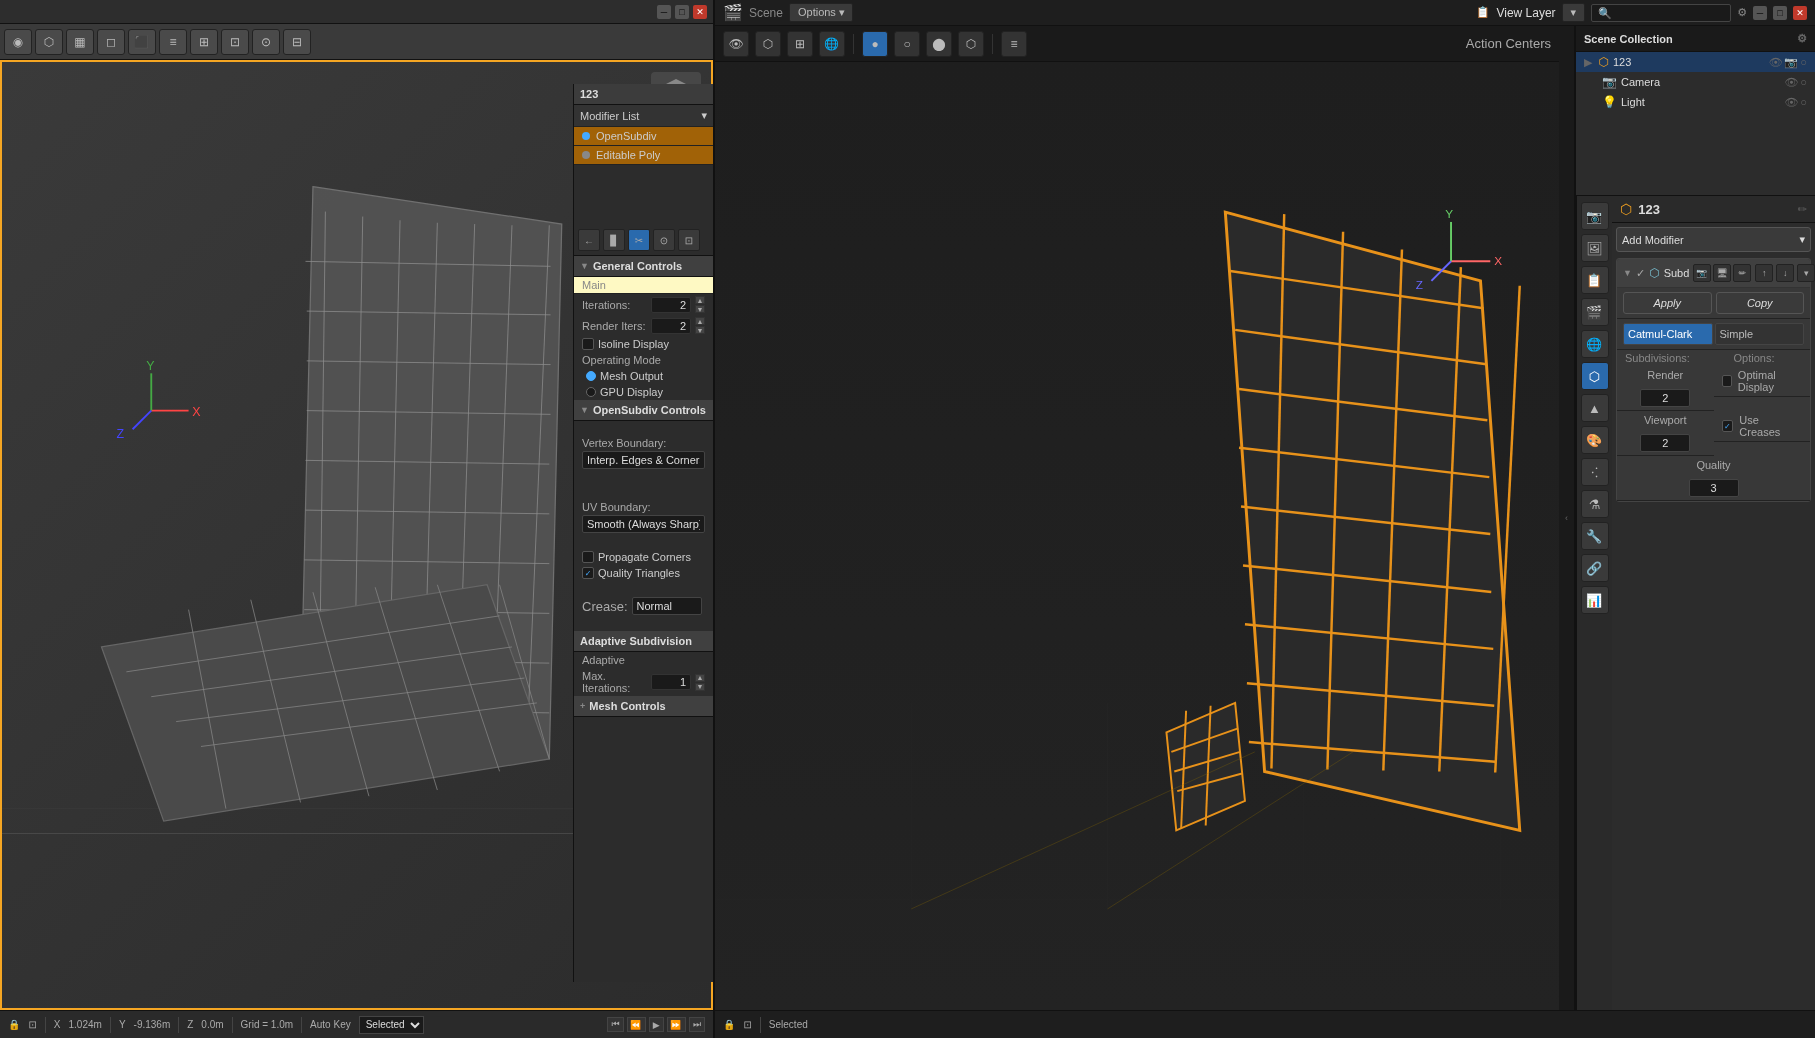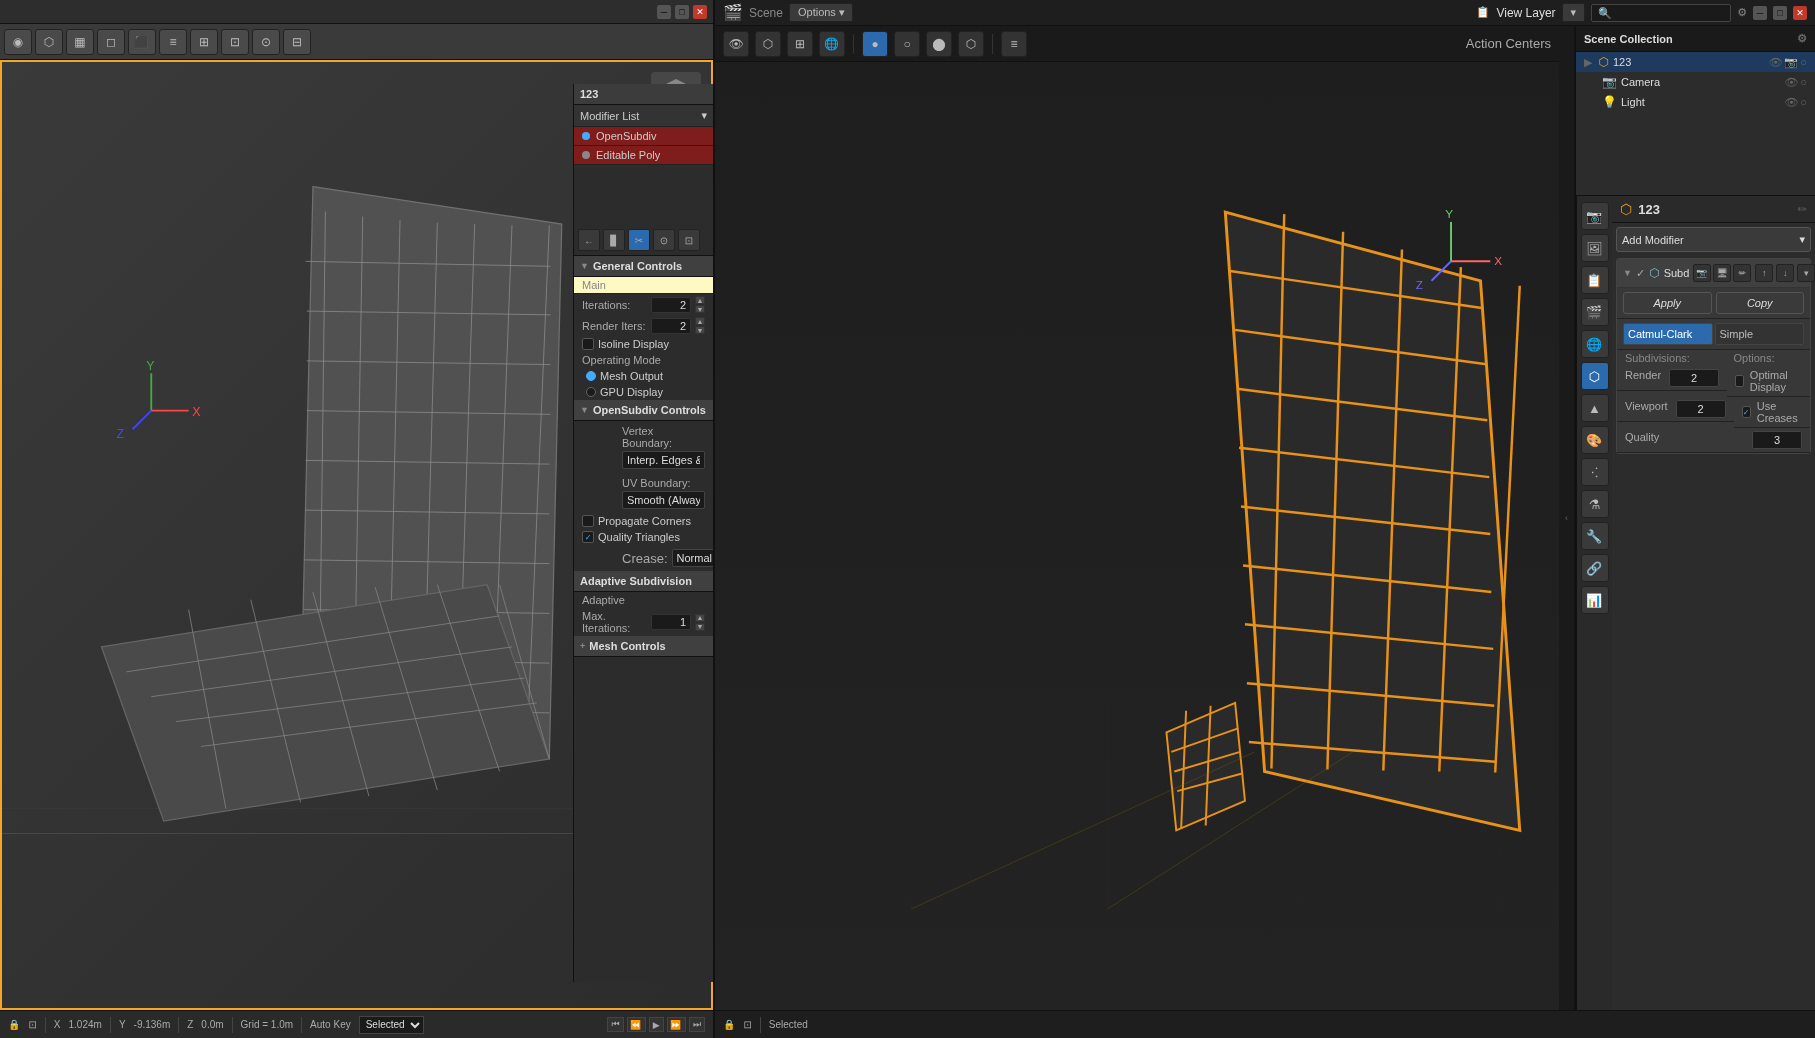--- a/index.html
+++ b/index.html
@@ -127,21 +127,21 @@
       color: #ccc;
       background: #333;
       display: flex; align-items: center; justify-content: space-between;
       border-bottom: 1px solid #222;
     }
 
     .modifier-item {
       display: flex; align-items: center;
       padding: 3px 8px;
       font-size: 11px;
-      background: #7f1d1d;
+      background: #a16207;
       border-bottom: 1px solid #222;
       gap: 6px;
     }
     .modifier-item .dot {
       width: 8px; height: 8px;
       border-radius: 50%;
       background: #888;
       flex-shrink: 0;
     }
     .modifier-item .dot.blue { background: #4af; }
@@ -233,23 +233,22 @@
     .radio {
       width: 10px; height: 10px;
       border-radius: 50%;
       border: 1px solid #666;
       background: #1a1a1a;
       flex-shrink: 0;
     }
     .radio.selected { background: #4af; border-color: #4af; }
 
     .dropdown-row {
-      padding: 4px 8px;
-      font-size: 11px;
-      margin-left: 40px;
+      padding: 16px 8px;
+      font-size: 11px;
     }
     .dropdown-label { color: #aaa; margin-bottom: 2px; }
     .dropdown-select {
       width: 100%;
       background: #1a1a1a;
       border: 1px solid #444;
       border-radius: 2px;
       color: #ddd;
       padding: 2px 4px;
       font-size: 11px;
@@ -479,25 +478,26 @@
       font-size: 11px;
       cursor: pointer;
     }
     .algo-btn.active {
       background: #2a6aad;
       color: white;
     }
 
     
     .prop-row {
-      display: flex; align-items: flex-start;
+      display: flex; align-items: center;
       padding: 3px 8px;
       gap: 8px;
       font-size: 11px;
       border-bottom: 1px solid #222;
+      flex-direction: column;
     }
     .prop-label { color: #aaa; flex: 1; }
     .prop-value-box {
       background: #1a1a1a;
       border: 1px solid #444;
       border-radius: 2px;
       color: #ddd;
       padding: 2px 6px;
       width: 50px;
       text-align: center;

